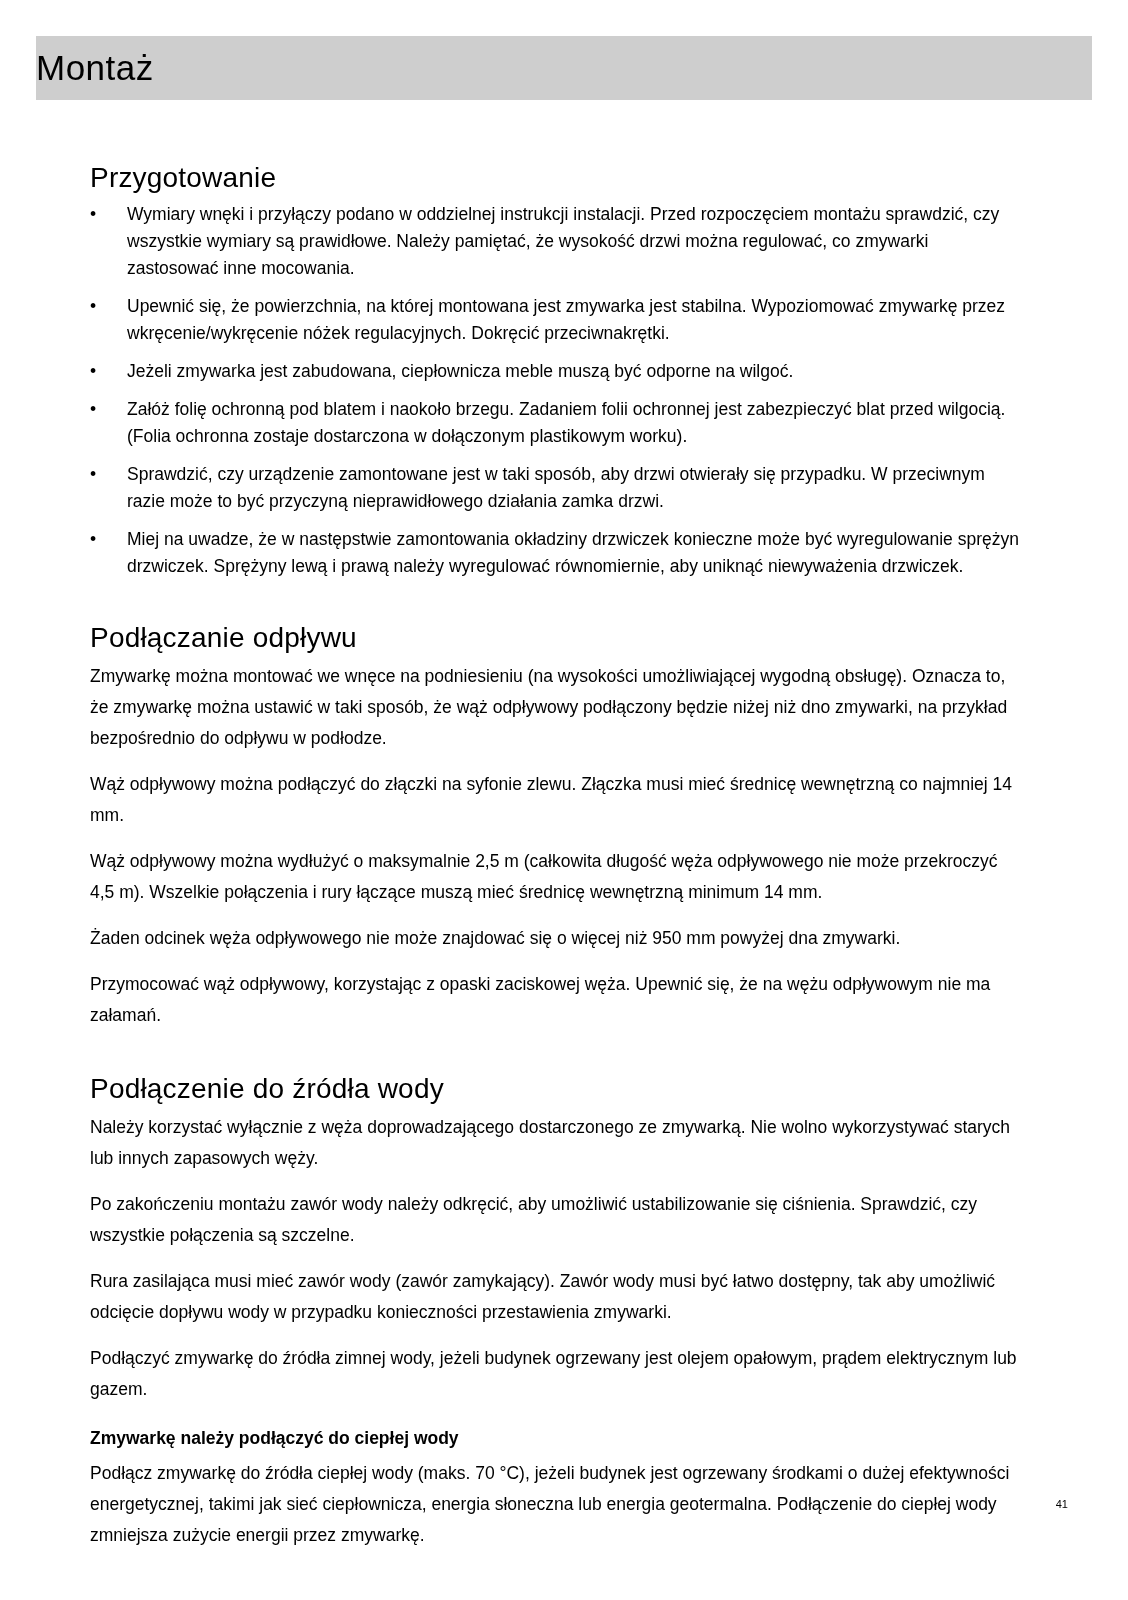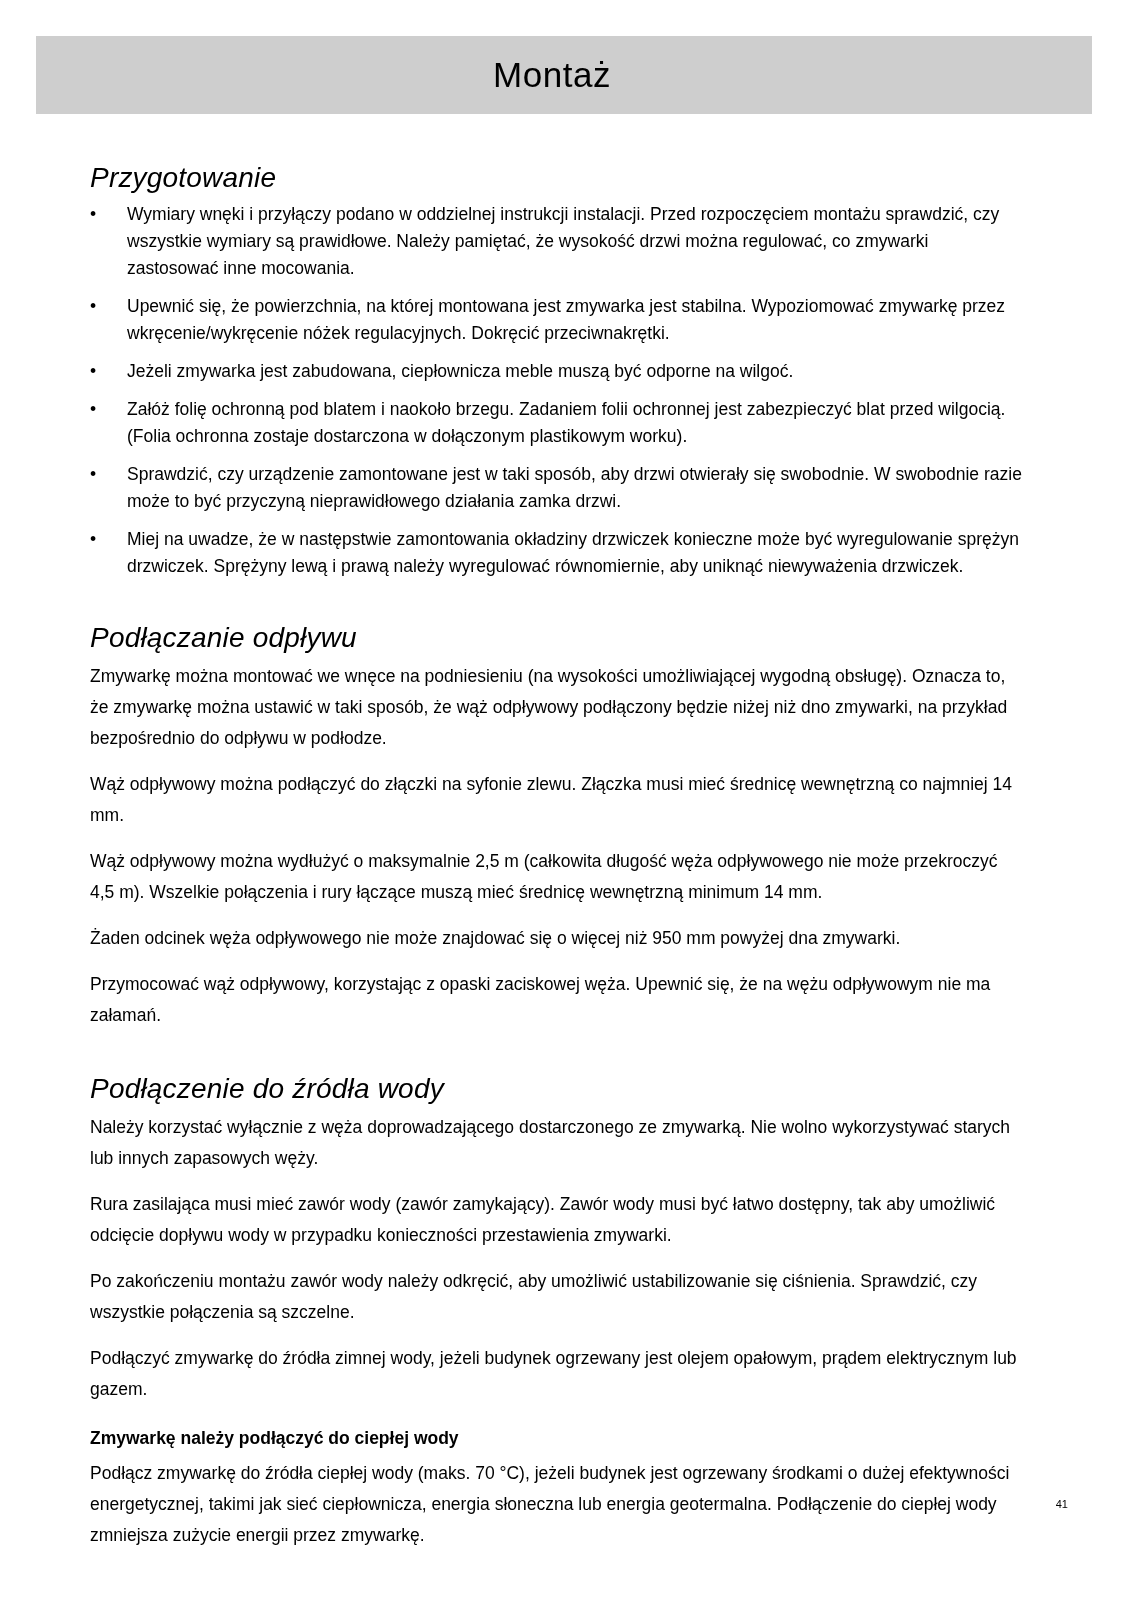--- a/index.html
+++ b/index.html
@@ -10,44 +10,43 @@
     position: relative;
     font-family: "Liberation Sans", "DejaVu Sans", sans-serif;
     color: #000000;
     overflow: hidden;
   }
   .header-bar {
     position: absolute;
     left: 36px;
     top: 36px;
     width: 1056px;
-    height: 78px;
+    height: 64px;
     background: #cecece;
     display: flex;
     align-items: center;
-    justify-content: center;
+    justify-content: flex-start;
     padding-right: 24px;
   }
   .header-title {
     font-size: 35px;
     font-weight: 400;
     letter-spacing: 0.5px;
   }
   .content {
     position: absolute;
     left: 90px;
     top: 162px;
     width: 932px;
   }
   .section-heading {
     font-size: 28px;
     font-weight: 400;
     margin-bottom: 7px;
     letter-spacing: 0.2px;
-    font-style: italic;
   }
   .section { margin-bottom: 42px; }
   .section:last-child { margin-bottom: 0; }
   .bullets { list-style: none; }
   .bullet {
     display: flex;
     margin-bottom: 11px;
     font-size: 17.5px;
     line-height: 27px;
   }
@@ -101,43 +100,43 @@
         <li class="bullet">
           <span class="marker">•</span>
           <span class="bullet-text">Jeżeli zmywarka jest zabudowana, ciepłownicza meble muszą być odporne na wilgoć.</span>
         </li>
         <li class="bullet">
           <span class="marker">•</span>
           <span class="bullet-text">Załóż folię ochronną pod blatem i naokoło brzegu. Zadaniem folii ochronnej jest zabezpieczyć blat przed wilgocią. (Folia ochronna zostaje dostarczona w dołączonym plastikowym worku).</span>
         </li>
         <li class="bullet">
           <span class="marker">•</span>
-          <span class="bullet-text">Sprawdzić, czy urządzenie zamontowane jest w taki sposób, aby drzwi otwierały się swobodnie. W swobodnie razie może to być przyczyną nieprawidłowego działania zamka drzwi.</span>
+          <span class="bullet-text">Sprawdzić, czy urządzenie zamontowane jest w taki sposób, aby drzwi otwierały się przypadku. W przeciwnym razie może to być przyczyną nieprawidłowego działania zamka drzwi.</span>
         </li>
         <li class="bullet">
           <span class="marker">•</span>
           <span class="bullet-text">Miej na uwadze, że w następstwie zamontowania okładziny drzwiczek konieczne może być wyregulowanie sprężyn drzwiczek. Sprężyny lewą i prawą należy wyregulować równomiernie, aby uniknąć niewyważenia drzwiczek.</span>
         </li>
       </ul>
     </section>
 
     <section class="section">
       <h2 class="section-heading">Podłączanie odpływu</h2>
       <p class="para">Zmywarkę można montować we wnęce na podniesieniu (na wysokości umożliwiającej wygodną obsługę). Oznacza to, że zmywarkę można ustawić w taki sposób, że wąż odpływowy podłączony będzie niżej niż dno zmywarki, na przykład bezpośrednio do odpływu w podłodze.</p>
       <p class="para">Wąż odpływowy można podłączyć do złączki na syfonie zlewu. Złączka musi mieć średnicę wewnętrzną co najmniej 14 mm.</p>
       <p class="para">Wąż odpływowy można wydłużyć o maksymalnie 2,5 m (całkowita długość węża odpływowego nie może przekroczyć 4,5 m). Wszelkie połączenia i rury łączące muszą mieć średnicę wewnętrzną minimum 14 mm.</p>
       <p class="para">Żaden odcinek węża odpływowego nie może znajdować się o więcej niż 950 mm powyżej dna zmywarki.</p>
       <p class="para">Przymocować wąż odpływowy, korzystając z opaski zaciskowej węża. Upewnić się, że na wężu odpływowym nie ma załamań.</p>
     </section>
 
     <section class="section">
       <h2 class="section-heading">Podłączenie do źródła wody</h2>
       <p class="para">Należy korzystać wyłącznie z węża doprowadzającego dostarczonego ze zmywarką. Nie wolno wykorzystywać starych lub innych zapasowych węży.</p>
+      <p class="para">Po zakończeniu montażu zawór wody należy odkręcić, aby umożliwić ustabilizowanie się ciśnienia. Sprawdzić, czy wszystkie połączenia są szczelne.</p>
       <p class="para">Rura zasilająca musi mieć zawór wody (zawór zamykający). Zawór wody musi być łatwo dostępny, tak aby umożliwić odcięcie dopływu wody w przypadku konieczności przestawienia zmywarki.</p>
-      <p class="para">Po zakończeniu montażu zawór wody należy odkręcić, aby umożliwić ustabilizowanie się ciśnienia. Sprawdzić, czy wszystkie połączenia są szczelne.</p>
 
       <p class="para">Podłączyć zmywarkę do źródła zimnej wody, jeżeli budynek ogrzewany jest olejem opałowym, prądem elektrycznym lub gazem.</p>
 
       <h3 class="subheading">Zmywarkę należy podłączyć do ciepłej wody</h3>
       <p class="para">Podłącz zmywarkę do źródła ciepłej wody (maks. 70 °C), jeżeli budynek jest ogrzewany środkami o dużej efektywności energetycznej, takimi jak sieć ciepłownicza, energia słoneczna lub energia geotermalna. Podłączenie do ciepłej wody zmniejsza zużycie energii przez zmywarkę.</p>
     </section>
 
   </main>
 
   <span class="page-number">41</span>

